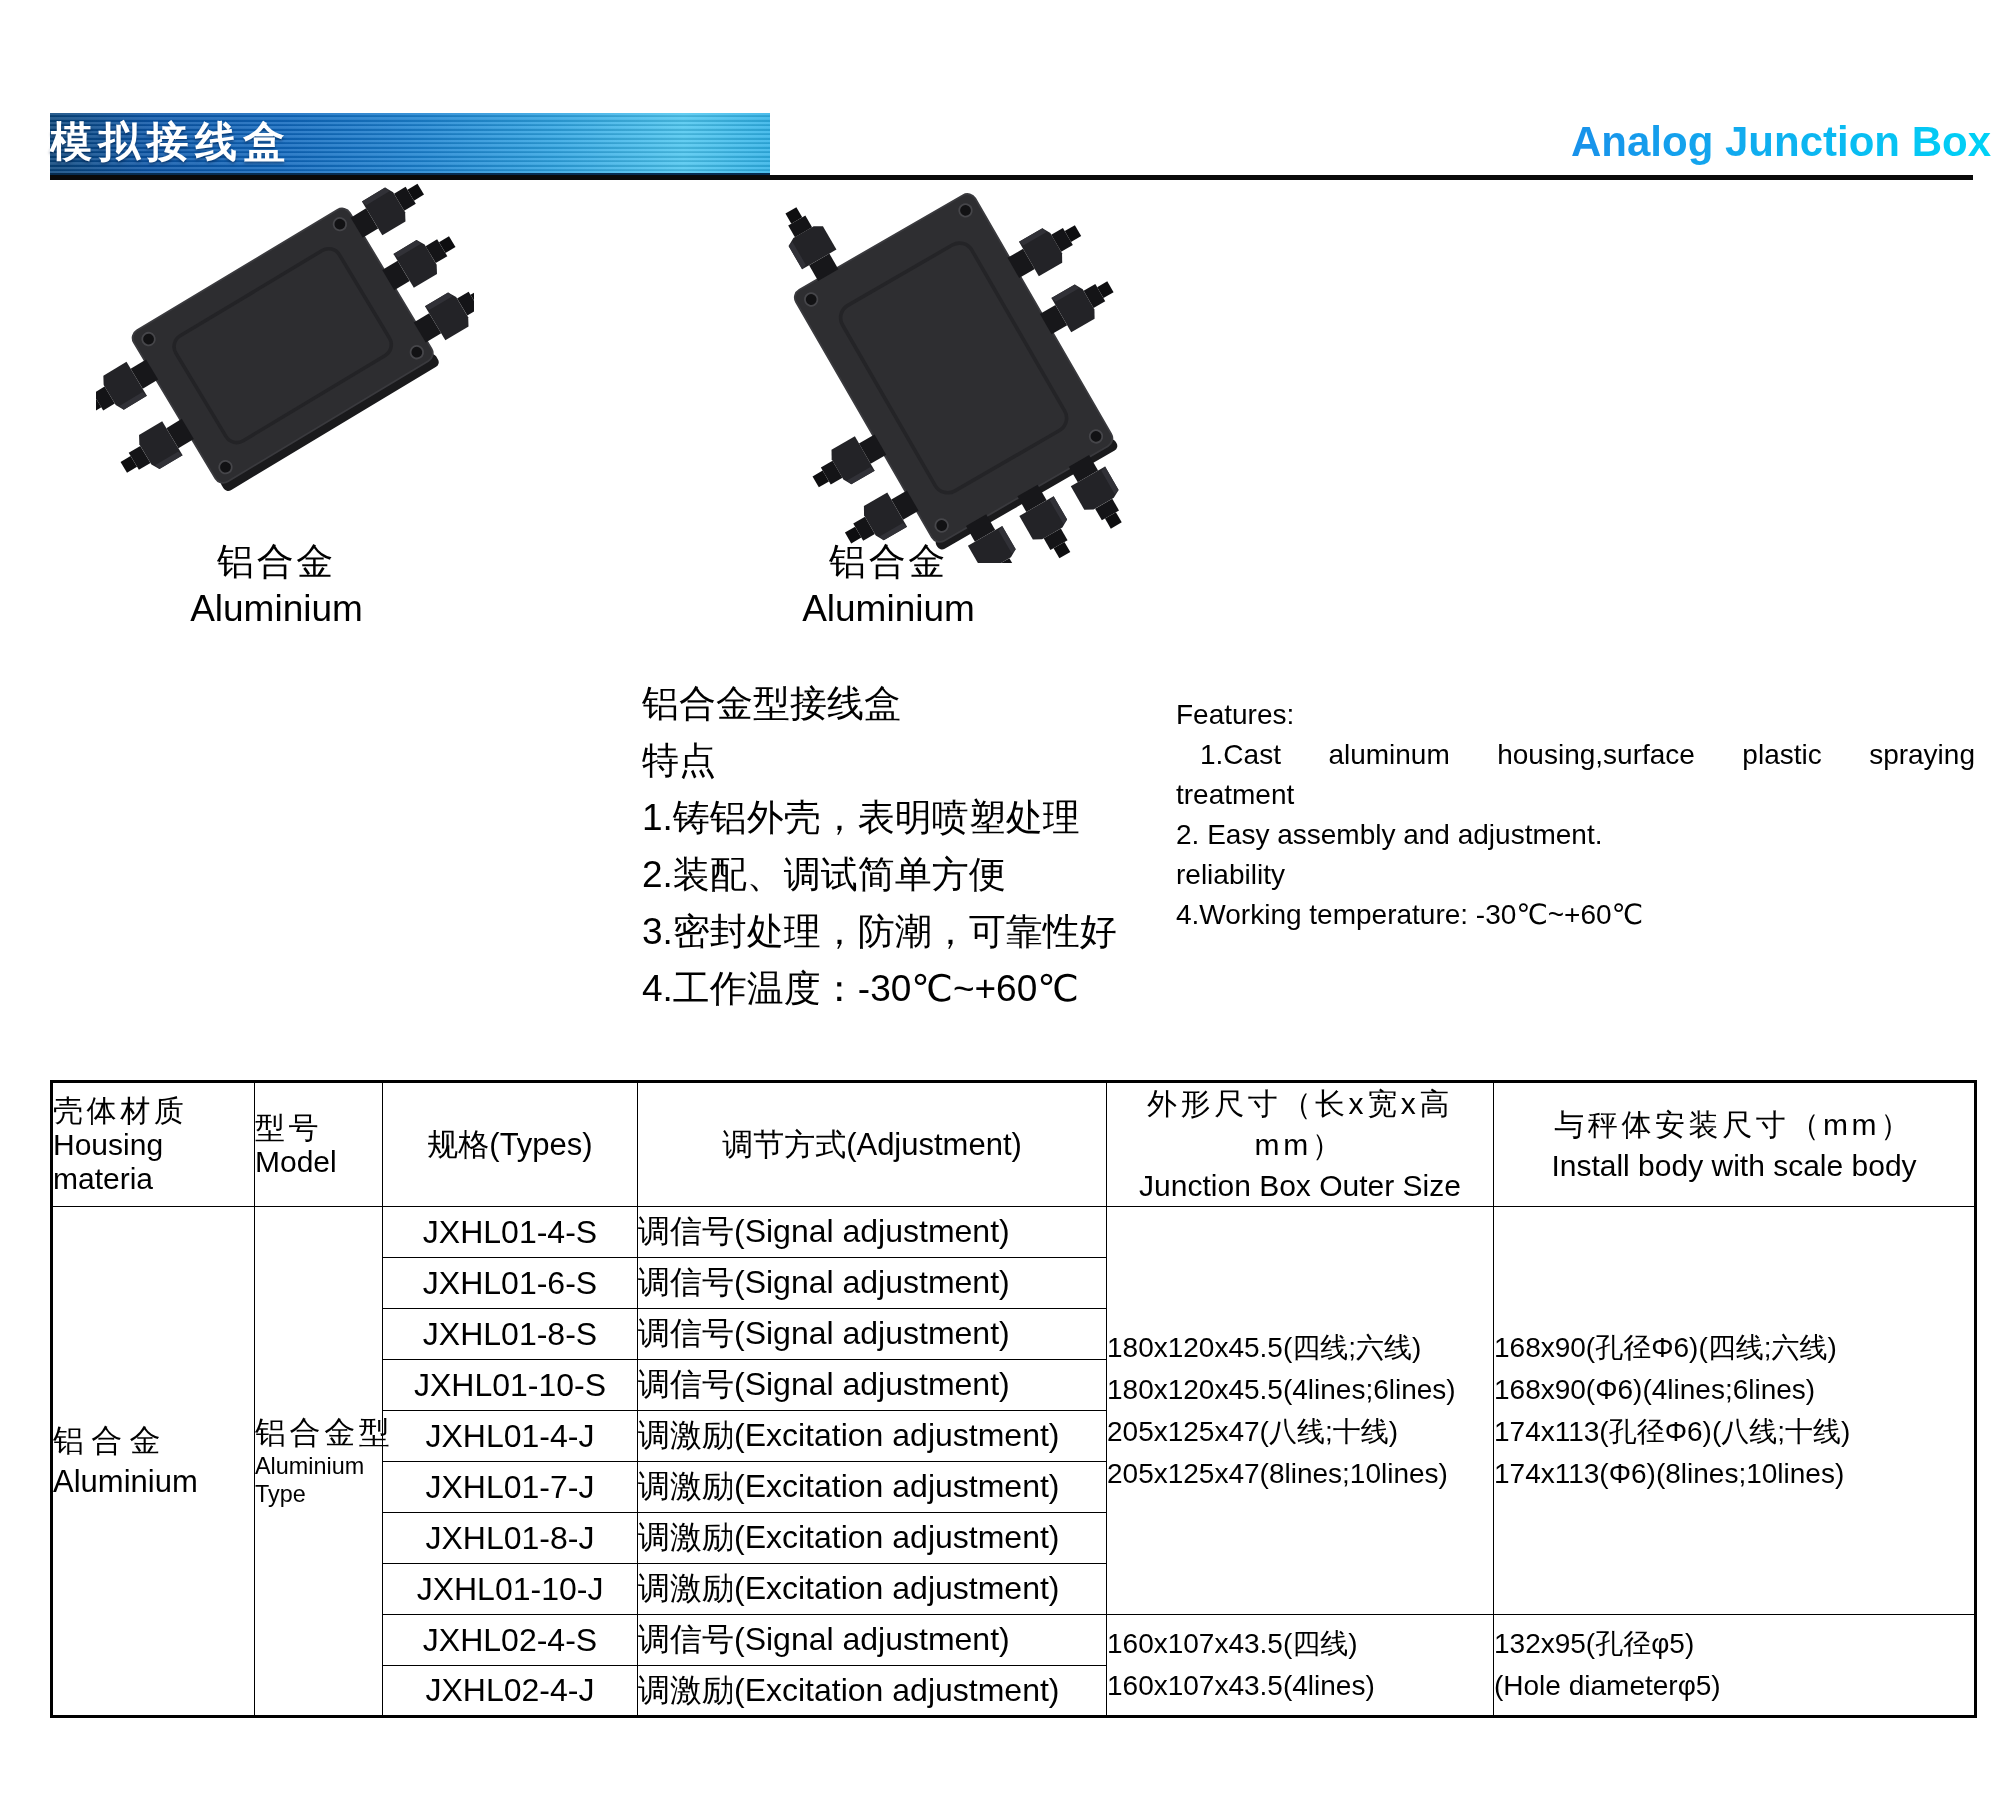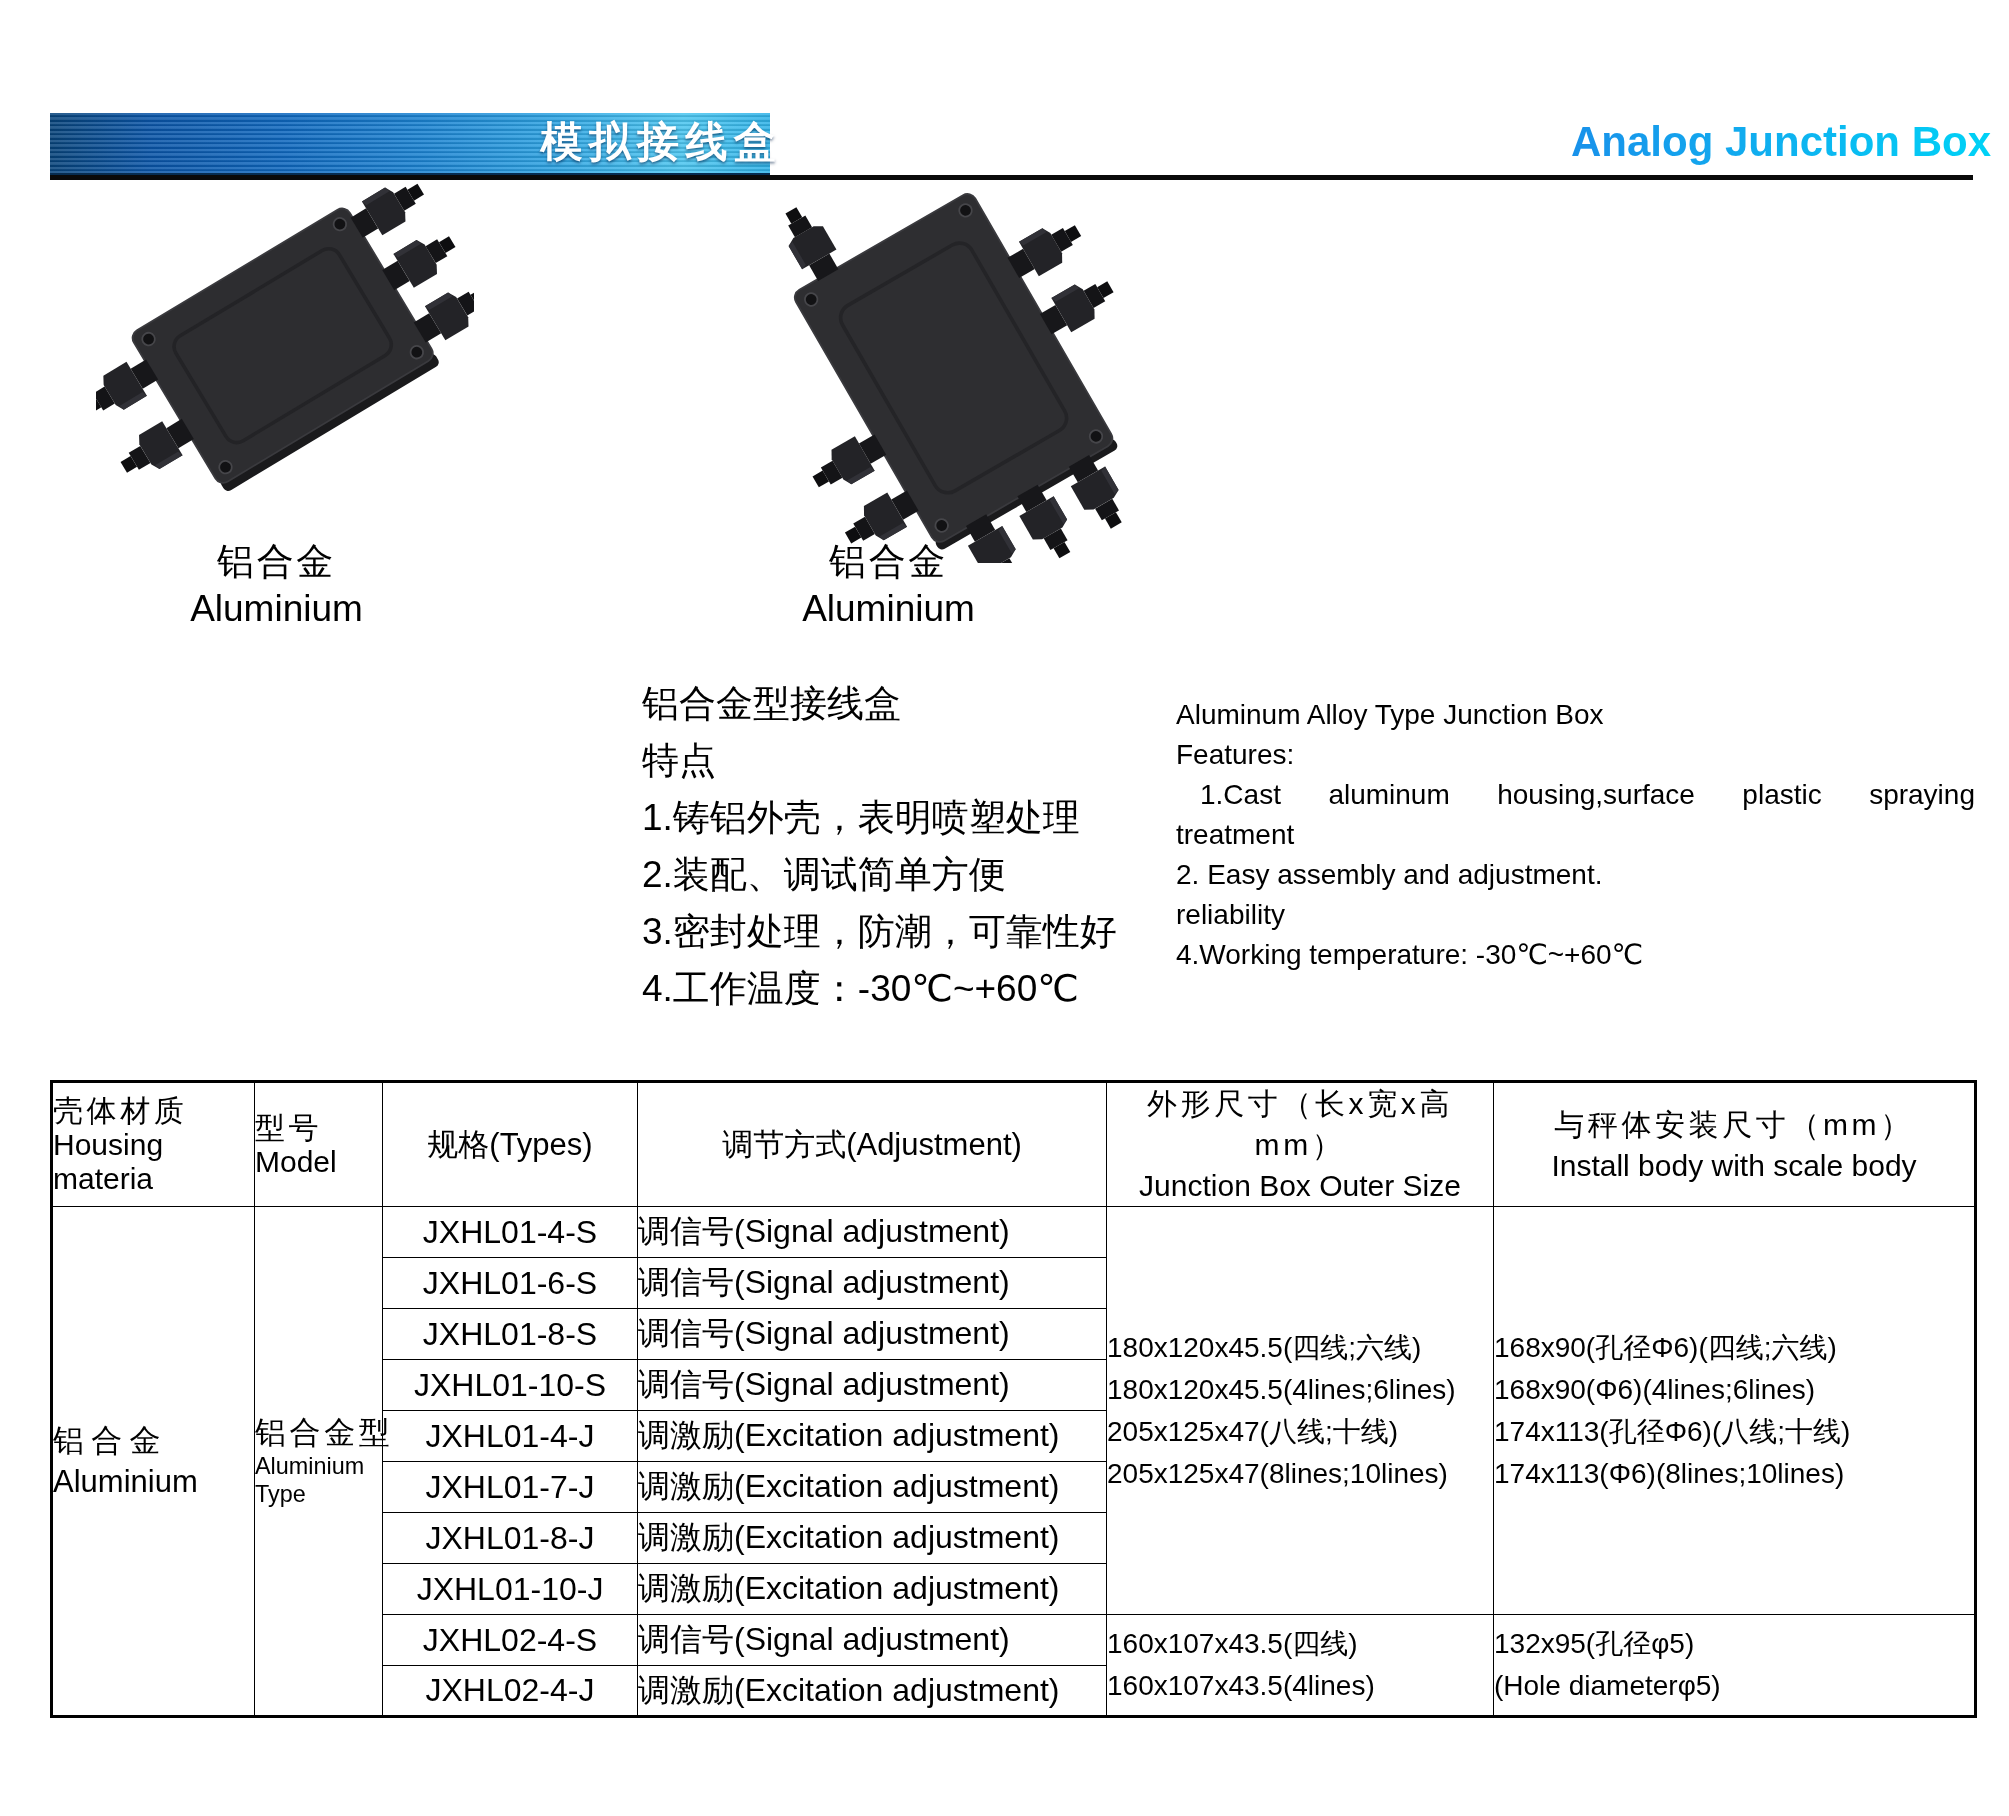--- a/index.html
+++ b/index.html
@@ -5,22 +5,22 @@
   html,body{margin:0;padding:0;background:#ffffff;}
   #page{position:relative;width:2010px;height:1816px;background:#ffffff;overflow:hidden;
         font-family:"Liberation Sans","DejaVu Sans",sans-serif;color:#000;}
 
   
   .banner{position:absolute;left:50px;top:113px;width:720px;height:60px;
     background:
       repeating-linear-gradient(180deg, rgba(255,255,255,0.14) 0 1.8px, rgba(0,0,0,0.10) 2.7px 4.5px),
       linear-gradient(90deg,#07437a 0%,#0a55a8 14%,#0e67be 32%,#1b83d2 52%,#2da3e2 70%,#4cc6f0 88%,#2fb2e8 100%);
     border-bottom:2.7px solid #062c50;}
-  .banner-text{position:absolute;left:12px;top:0;width:100%;height:58px;line-height:58px;
-    text-align:right;font-size:42px;font-weight:bold;color:#ffffff;letter-spacing:6.3px;
+  .banner-text{position:absolute;left:0;top:0;width:100%;height:58px;line-height:58px;
+    text-align:left;font-size:42px;font-weight:bold;color:#ffffff;letter-spacing:6.3px;
     text-shadow:0 1.8px 2.7px rgba(0,30,70,0.5);}
   .head-rule{position:absolute;left:50px;top:175px;width:1923px;height:4.5px;background:#0a0a0a;}
   .title-en{position:absolute;left:1035px;top:113px;width:956px;height:58px;line-height:58px;
     text-align:right;font-size:42px;font-weight:bold;
     background:linear-gradient(90deg,#1c5fe2 0%,#1f7ae6 40%,#12a8ee 72%,#00d2f6 100%);
     -webkit-background-clip:text;background-clip:text;color:transparent;}
 
   
   .product-svg{position:absolute;}
 
@@ -126,21 +126,20 @@
   <div class="features-zh">
     <div>铝合金型接线盒</div>
     <div>特点</div>
     <div>1.铸铝外壳，表明喷塑处理</div>
     <div>2.装配、调试简单方便</div>
     <div>3.密封处理，防潮，可靠性好</div>
     <div>4.工作温度：-30℃~+60℃</div>
   </div>
 
   <div class="features-en">
-    <div>Aluminum Alloy Type Junction Box</div>
     <div>Features:</div>
     <div class="just">1.Cast aluminum housing,surface plastic spraying</div>
     <div>treatment</div>
     <div>2. Easy assembly and adjustment.</div>
     <div>reliability</div>
     <div>4.Working temperature: -30℃~+60℃</div>
   </div>
 
   <table class="spec-table">
     <colgroup>

